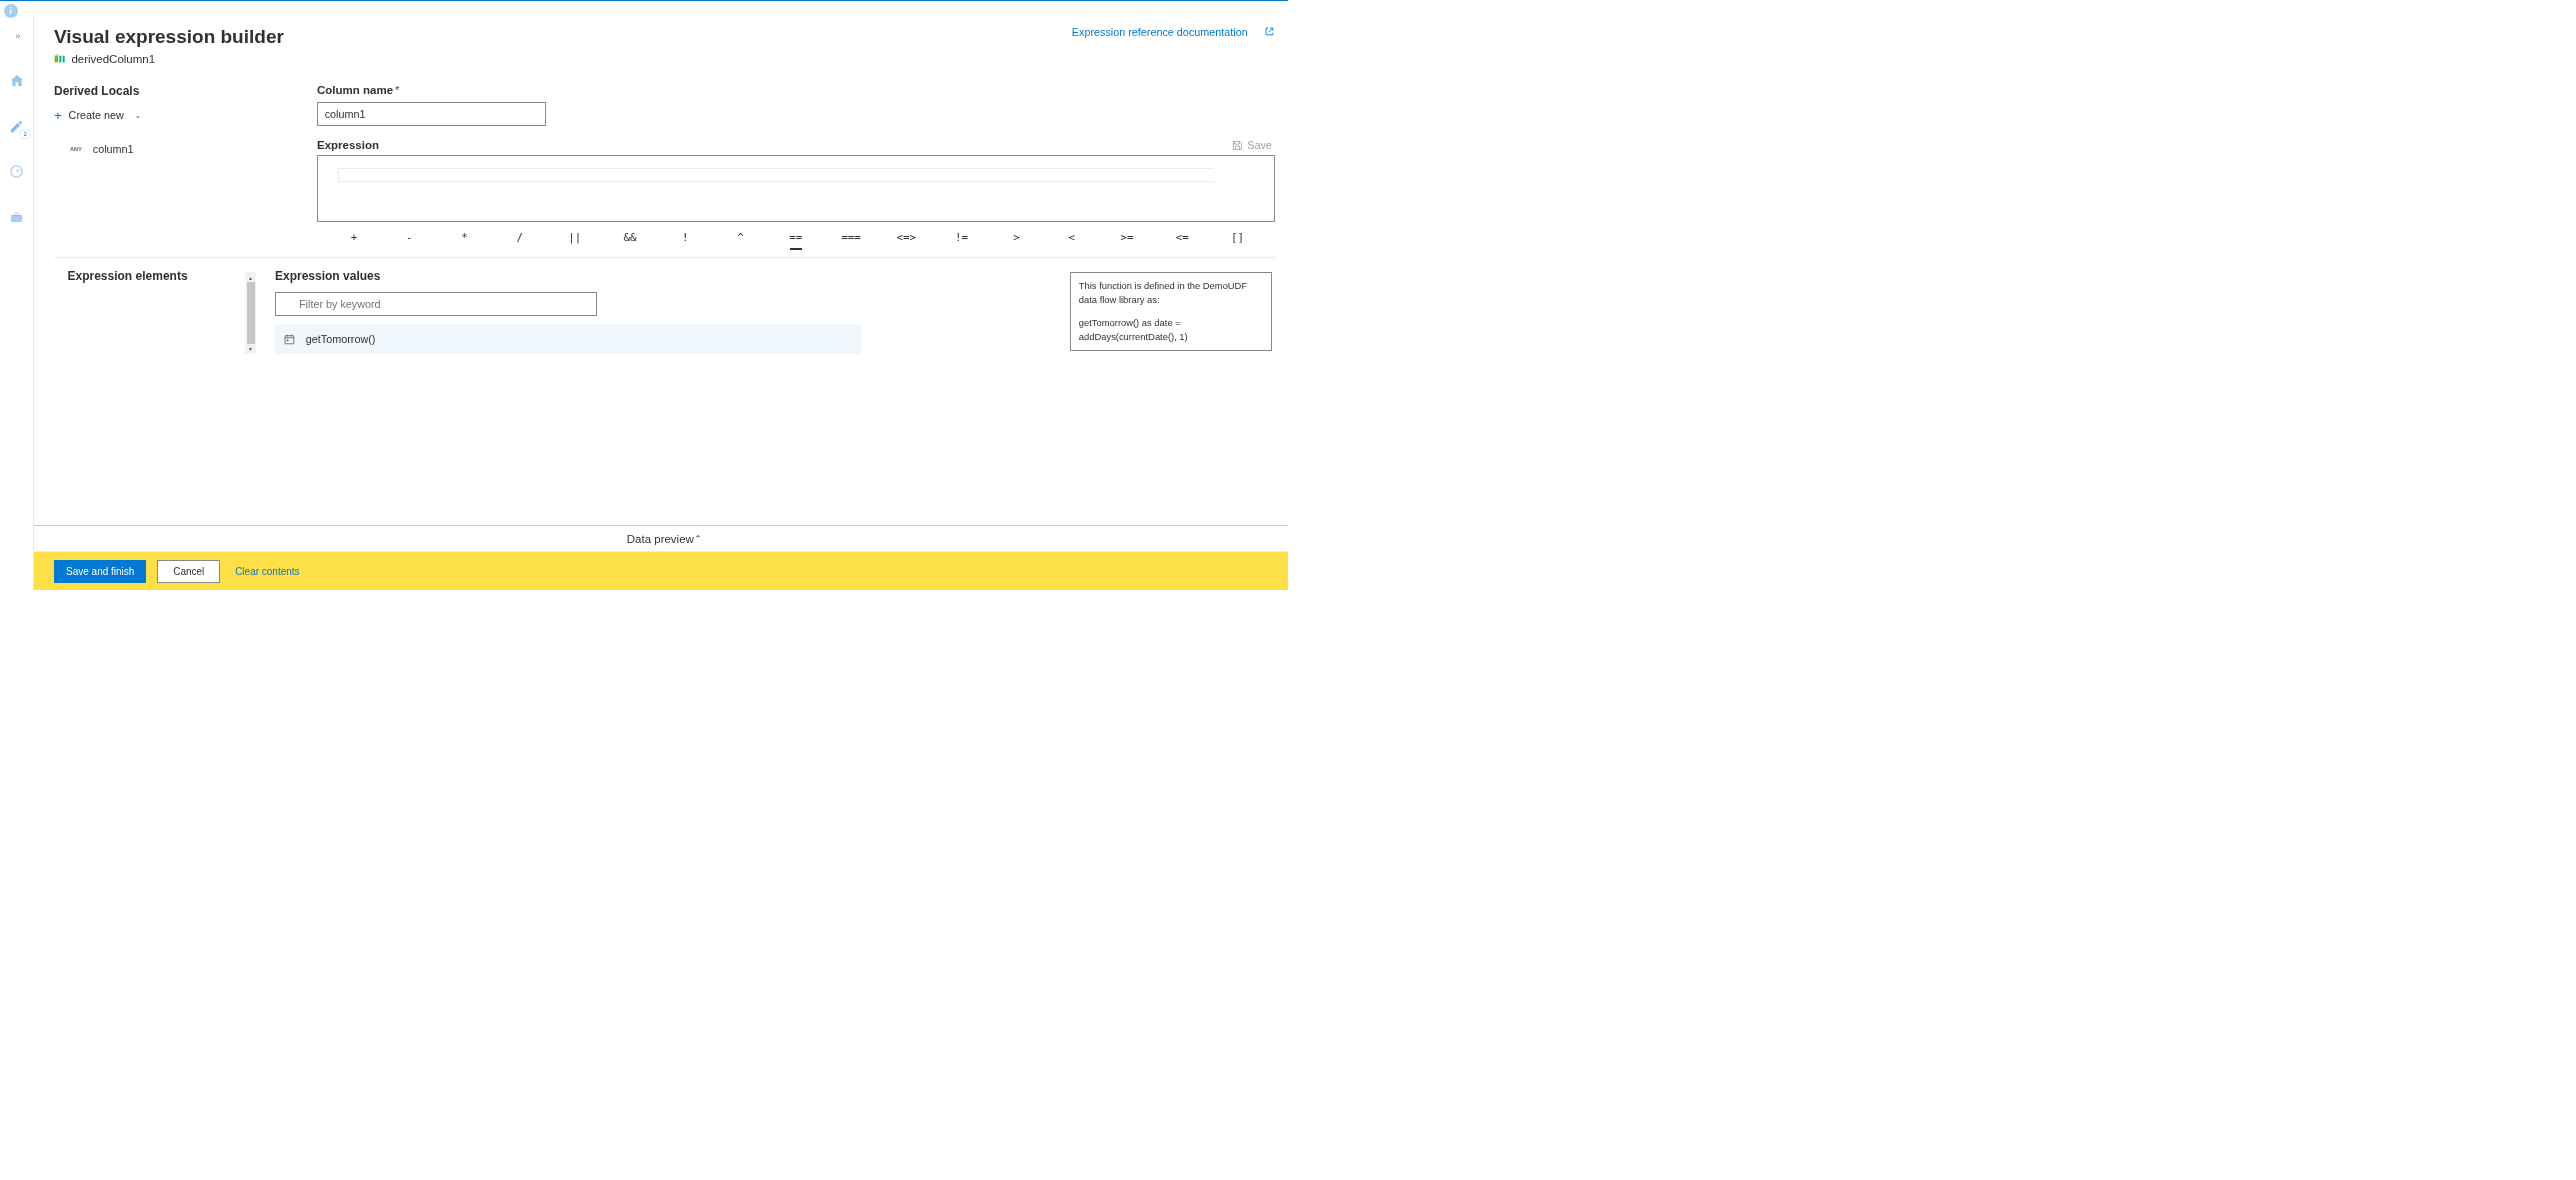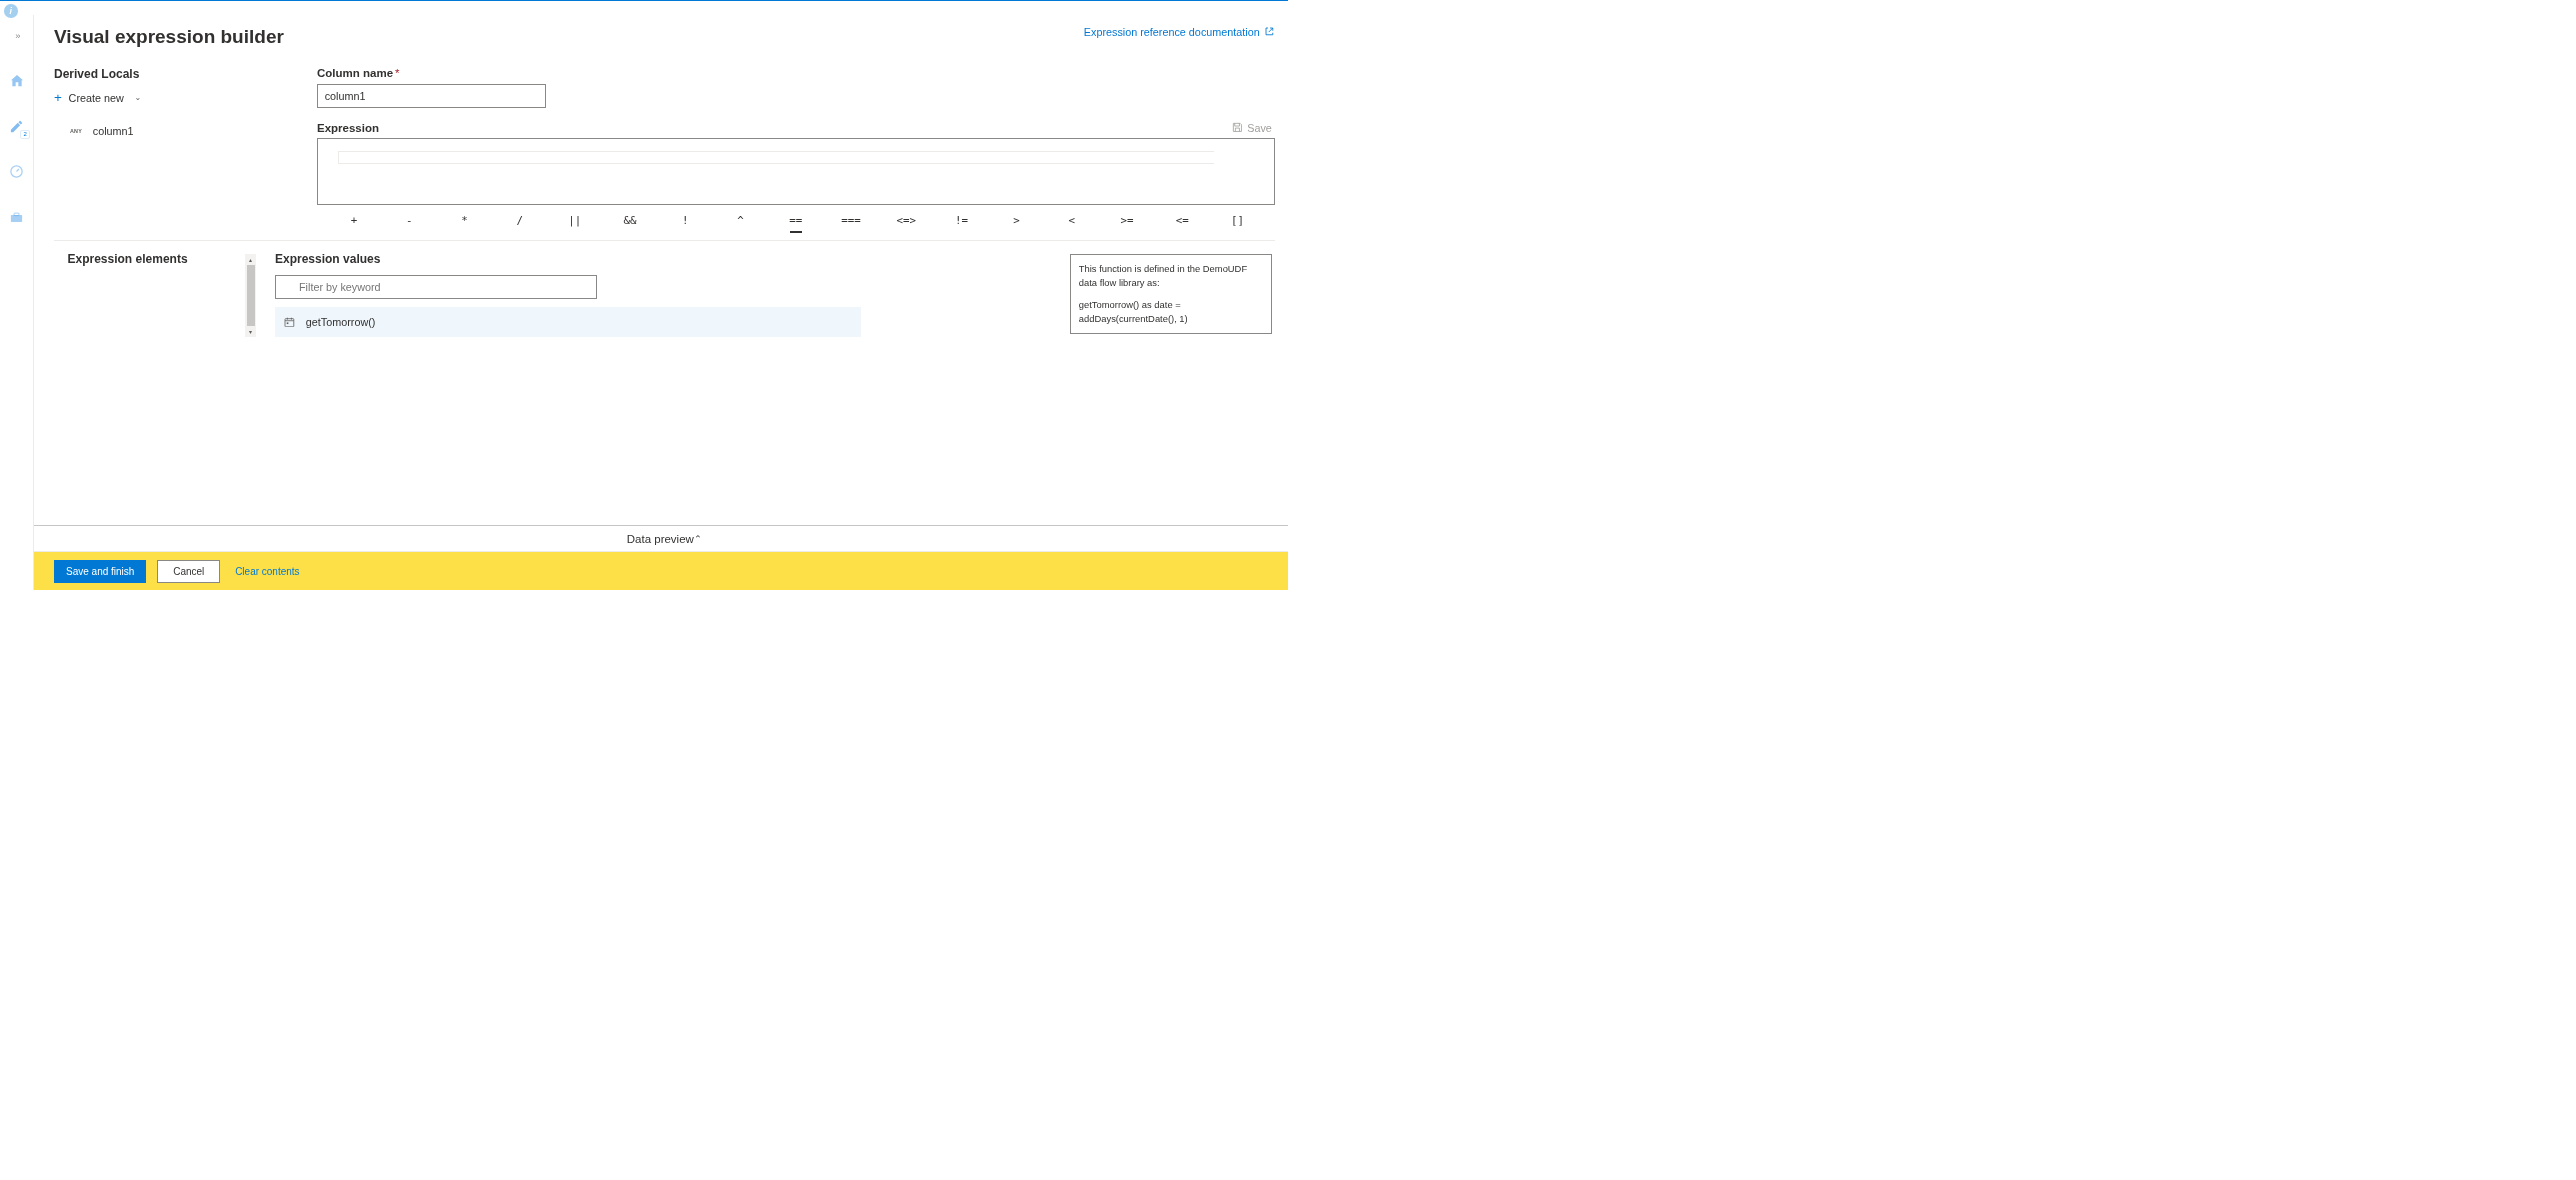--- a/index.html
+++ b/index.html
@@ -34,21 +34,21 @@
     position:absolute; bottom:-1.3px; right:-1.3px; background:#fff;
     border:0.7px solid #deecf9; color:#0078d4; font-size:6px;
     padding:0 2px; border-radius:2px; line-height:7.4px;
   }
 
   
   .main { position:absolute; top:15px; left:34px; right:0; bottom:0; padding:10.8px 13.5px 0 20px; display:flex; flex-direction:column; }
 
   .header-row { display:flex; justify-content:space-between; align-items:flex-start; }
   .page-title { font-size:19px; font-weight:600; color:#323130; }
-  .ref-link { color:#0078d4; font-size:10.8px; cursor:pointer; display:flex; align-items:center; gap:4px; }
+  .ref-link { color:#0078d4; font-size:10.8px; cursor:pointer; display:flex; align-items:center; gap:16px; }
   .ref-link svg { width:10.8px; height:10.8px; }
 
   .trans-row { margin-top:5.4px; display:flex; align-items:center; gap:5.4px; font-size:11.5px; color:#323130; }
   .trans-icon { width:12px; height:12px; display:inline-flex; align-items:center; justify-content:center; }
 
   .cols-row { display:flex; margin-top:19px; gap:0; flex:0 0 auto; }
 
   
   .derived-panel { width:263px; }
   .dp-title { font-size:12px; font-weight:600; }
@@ -185,20 +185,31 @@
   <div class="header-row">
     <div class="page-title">Visual expression builder</div>
     <a class="ref-link">
       <span>Expression reference documentation</span>
       <svg viewBox="0 0 16 16">
           <path fill="none" stroke="#0078d4" stroke-width="1.3" d="M6 3H3v10h10v-3M9 3h4v4M13 3l-6 6"></path>
         </svg>
     </a>
   </div>
 
+  <div class="trans-row">
+    <span class="trans-icon">
+      <svg width="12" height="12" viewBox="0 0 18 18">
+          <rect x="1" y="4" width="5" height="10" fill="#7fba00"></rect>
+          <rect x="8" y="4" width="3" height="10" fill="#00b294"></rect>
+          <rect x="13" y="4" width="3" height="10" fill="#00b294"></rect>
+          <path d="M1 4 L6 1 L6 4 Z" fill="#a4cf3a"></path>
+        </svg>
+    </span>
+    <span>derivedColumn1</span>
+  </div>
 
   <div class="cols-row">
 
     <div class="derived-panel">
       <div class="dp-title">Derived Locals</div>
       <div class="create-new">
         <span class="plus">+</span>
         <span>Create new</span>
         <span class="chev-down">⌄</span>
       </div>

